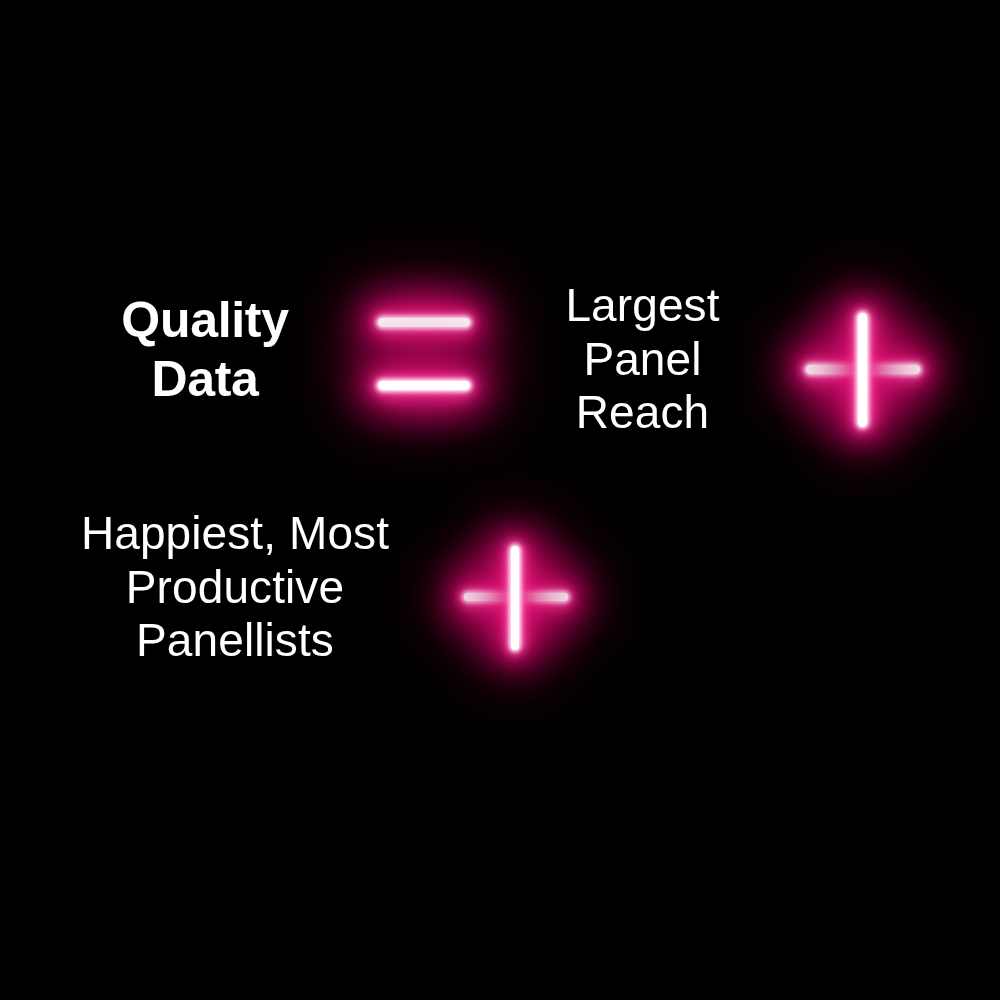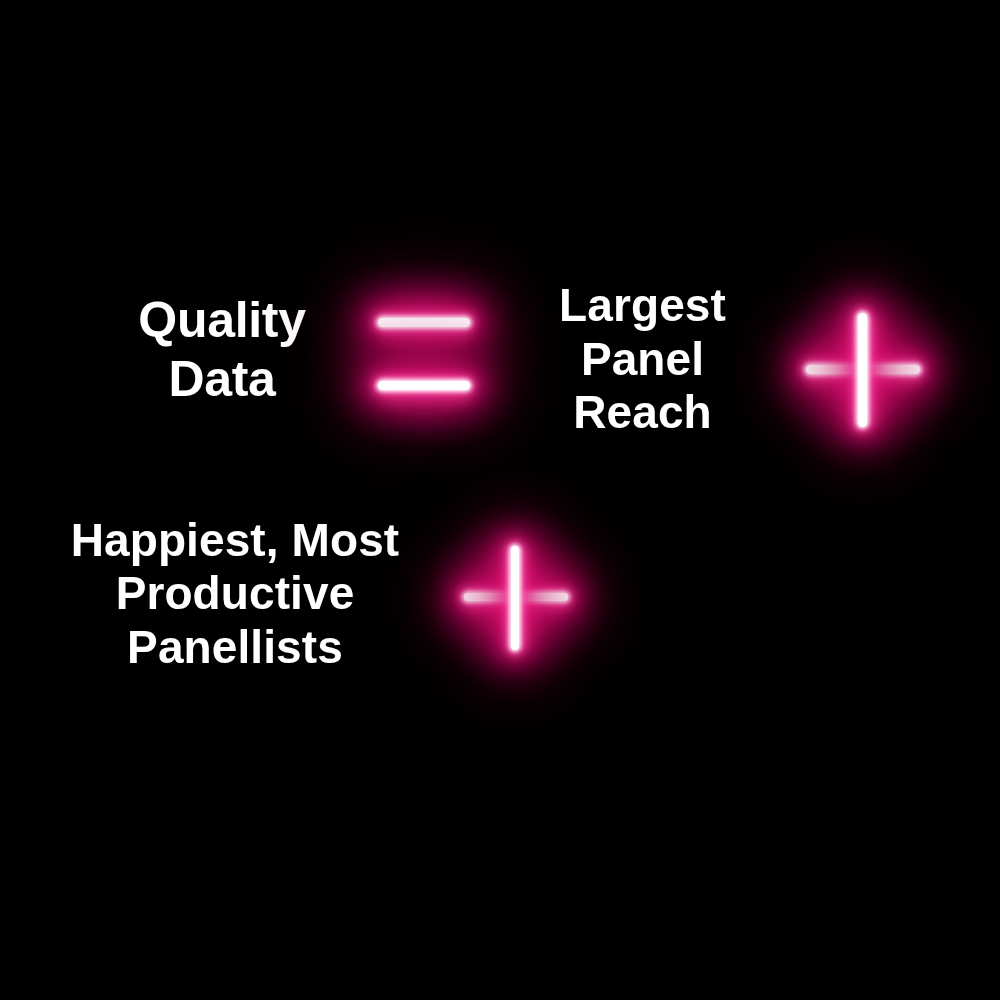--- a/index.html
+++ b/index.html
@@ -41,29 +41,29 @@
   }
 
   .text-bold {
     font-weight: 700;
     font-size: 50px;
     line-height: 1.18;
     letter-spacing: -0.3px;
   }
 
   .text-light {
-    font-weight: 700;
+    font-weight: 400;
     font-size: 46px;
     line-height: 1.17;
     letter-spacing: 0.1px;
   }
 
   
   #quality-data {
-    left: 77px;
+    left: 60px;
     top: 280px;
     width: 290px;
     height: 140px;
   }
 
   #equals-icon-wrap {
     left: 348px;
     top: 282px;
     width: 152px;
     height: 140px;
@@ -82,21 +82,20 @@
     width: 170px;
     height: 170px;
   }
 
   
   #happiest-panellists {
     left: 60px;
     top: 500px;
     width: 350px;
     height: 175px;
-    align-items: flex-end;
   }
 
   #plus-icon-bottom-wrap {
     left: 438px;
     top: 520px;
     width: 155px;
     height: 155px;
   }
 
   #industry-fraud {

